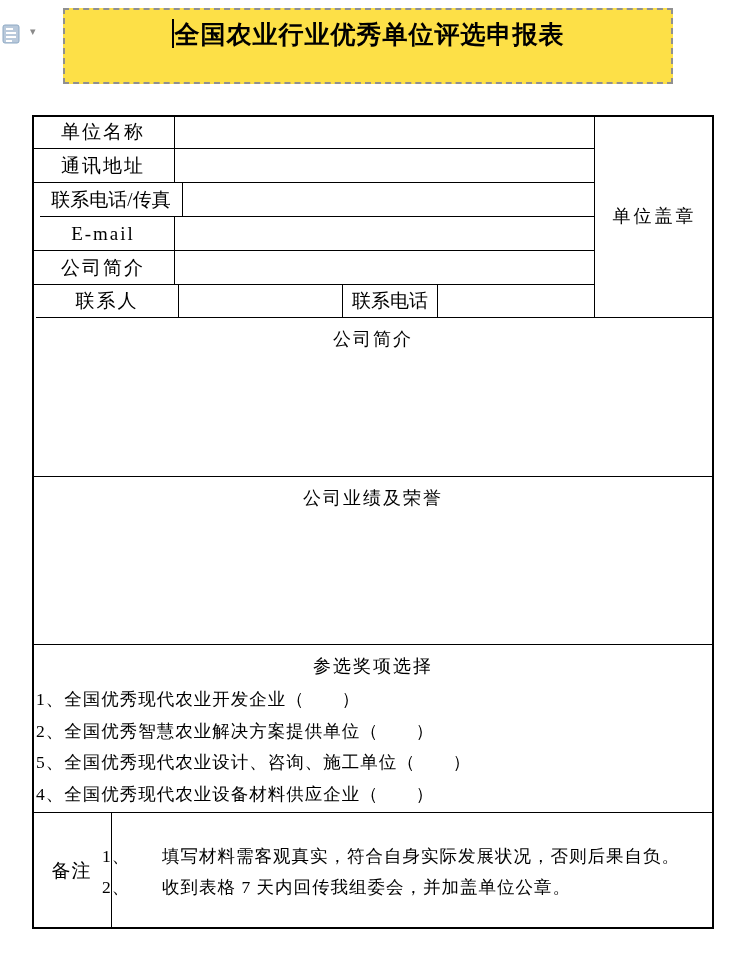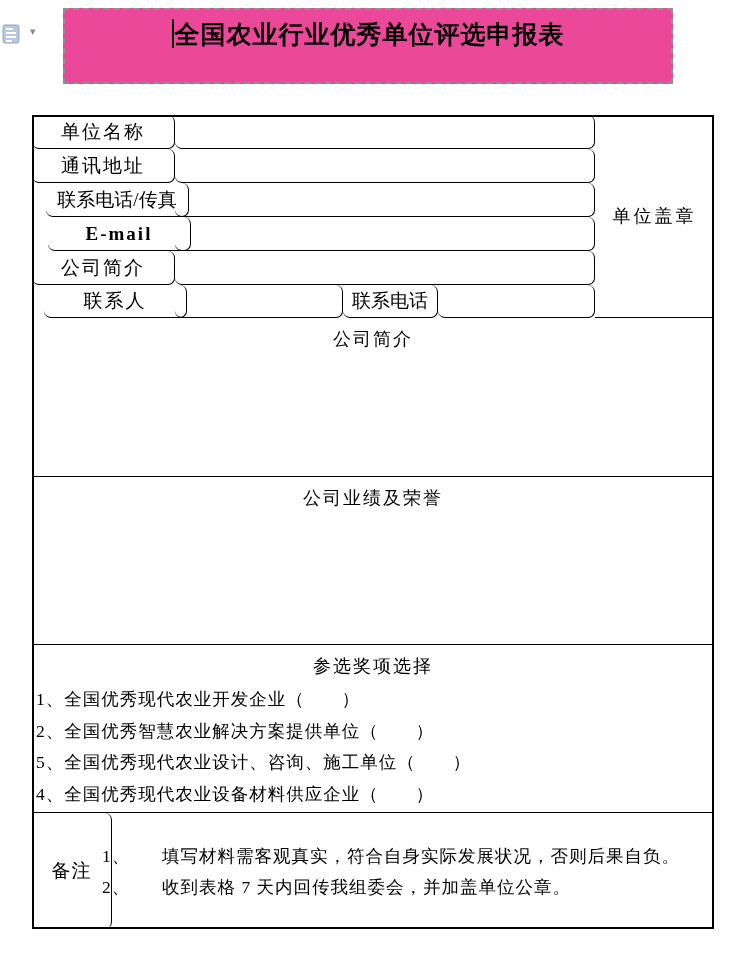--- a/index.html
+++ b/index.html
@@ -14,36 +14,36 @@
   .paste-group{left:2px;top:24px;width:42px;height:24px;}
   .paste-doc{left:0;top:0;}
   .dd-arrow{
     left:28px;top:2px;font-size:11px;color:#8a8a8a;
     font-family:"DejaVu Sans",sans-serif;line-height:11px;
   }
 
   
   .title-box{
     left:63px;top:8px;width:610px;height:76px;
-    border:2px dashed #909090;background:#ec4899;
+    border:2px dashed #909090;background:#fde047;
   }
   .title-line{
     margin-top:8px;text-align:center;font-size:25px;font-weight:bold;
     letter-spacing:1px;white-space:nowrap;
   }
   .caret{
     display:inline-block;width:2px;height:29px;background:#000;
     vertical-align:-5px;margin-right:1px;
   }
 
   
   .table-wrap{left:32px;top:115px;width:682px;height:814px;}
   .table-outline{left:0;top:0;width:682px;height:814px;border:2px solid #000;pointer-events:none;}
   .cell{box-sizing:border-box;position:absolute;background:transparent;}
-  .b-r{border-right:1px solid #000;border-radius:7px;}
+  .b-r{border-right:1px solid #000;}
   .b-b{border-bottom:1px solid #000;}
   .lbl{
     display:flex;align-items:center;justify-content:center;
     font-size:19px;letter-spacing:2px;white-space:nowrap;
   }
   .seal{
     display:flex;align-items:center;justify-content:center;
     font-size:18px;letter-spacing:3px;text-align:right;
   }
   .sec-title{
@@ -81,30 +81,30 @@
 </div>
 
 <div class="abs table-wrap">
 
   <div class="cell lbl b-r b-b" style="left:0;top:0;width:143px;height:34px;">单位名称</div>
   <div class="cell b-r b-b" style="left:143px;top:0;width:420px;height:34px;"></div>
 
   <div class="cell lbl b-r b-b" style="left:0;top:34px;width:143px;height:34px;">通讯地址</div>
   <div class="cell b-r b-b" style="left:143px;top:34px;width:420px;height:34px;"></div>
 
-  <div class="cell lbl b-r b-b" style="left:14px;top:68px;width:143px;height:34px;letter-spacing:0;">联系电话/传真</div>
+  <div class="cell lbl b-r b-b" style="left:8px;top:68px;width:143px;height:34px;letter-spacing:0;">联系电话/传真</div>
   <div class="cell b-r b-b" style="left:143px;top:68px;width:420px;height:34px;"></div>
 
-  <div class="cell lbl b-r b-b" style="left:16px;top:102px;width:143px;height:34px;font-weight:bold;">E-mail</div>
+  <div class="cell lbl b-r b-b" style="left:0;top:102px;width:143px;height:34px;">E-mail</div>
   <div class="cell b-r b-b" style="left:143px;top:102px;width:420px;height:34px;"></div>
 
   <div class="cell lbl b-r b-b" style="left:0;top:136px;width:143px;height:34px;">公司简介</div>
   <div class="cell b-r b-b" style="left:143px;top:136px;width:420px;height:34px;"></div>
 
-  <div class="cell lbl b-r b-b" style="left:12px;top:170px;width:143px;height:33px;">联系人</div>
+  <div class="cell lbl b-r b-b" style="left:4px;top:170px;width:143px;height:33px;">联系人</div>
   <div class="cell b-r b-b" style="left:143px;top:170px;width:168px;height:33px;"></div>
   <div class="cell lbl b-r b-b" style="left:311px;top:170px;width:95px;height:33px;letter-spacing:0;">联系电话</div>
   <div class="cell b-r b-b" style="left:406px;top:170px;width:157px;height:33px;"></div>
 
   <div class="cell seal b-b" style="left:563px;top:0;width:119px;height:203px;">
     <span>单位盖章</span>
   </div>
 
   <div class="cell b-b" style="left:0;top:203px;width:682px;height:159px;">
     <div class="sec-title">公司简介</div>

